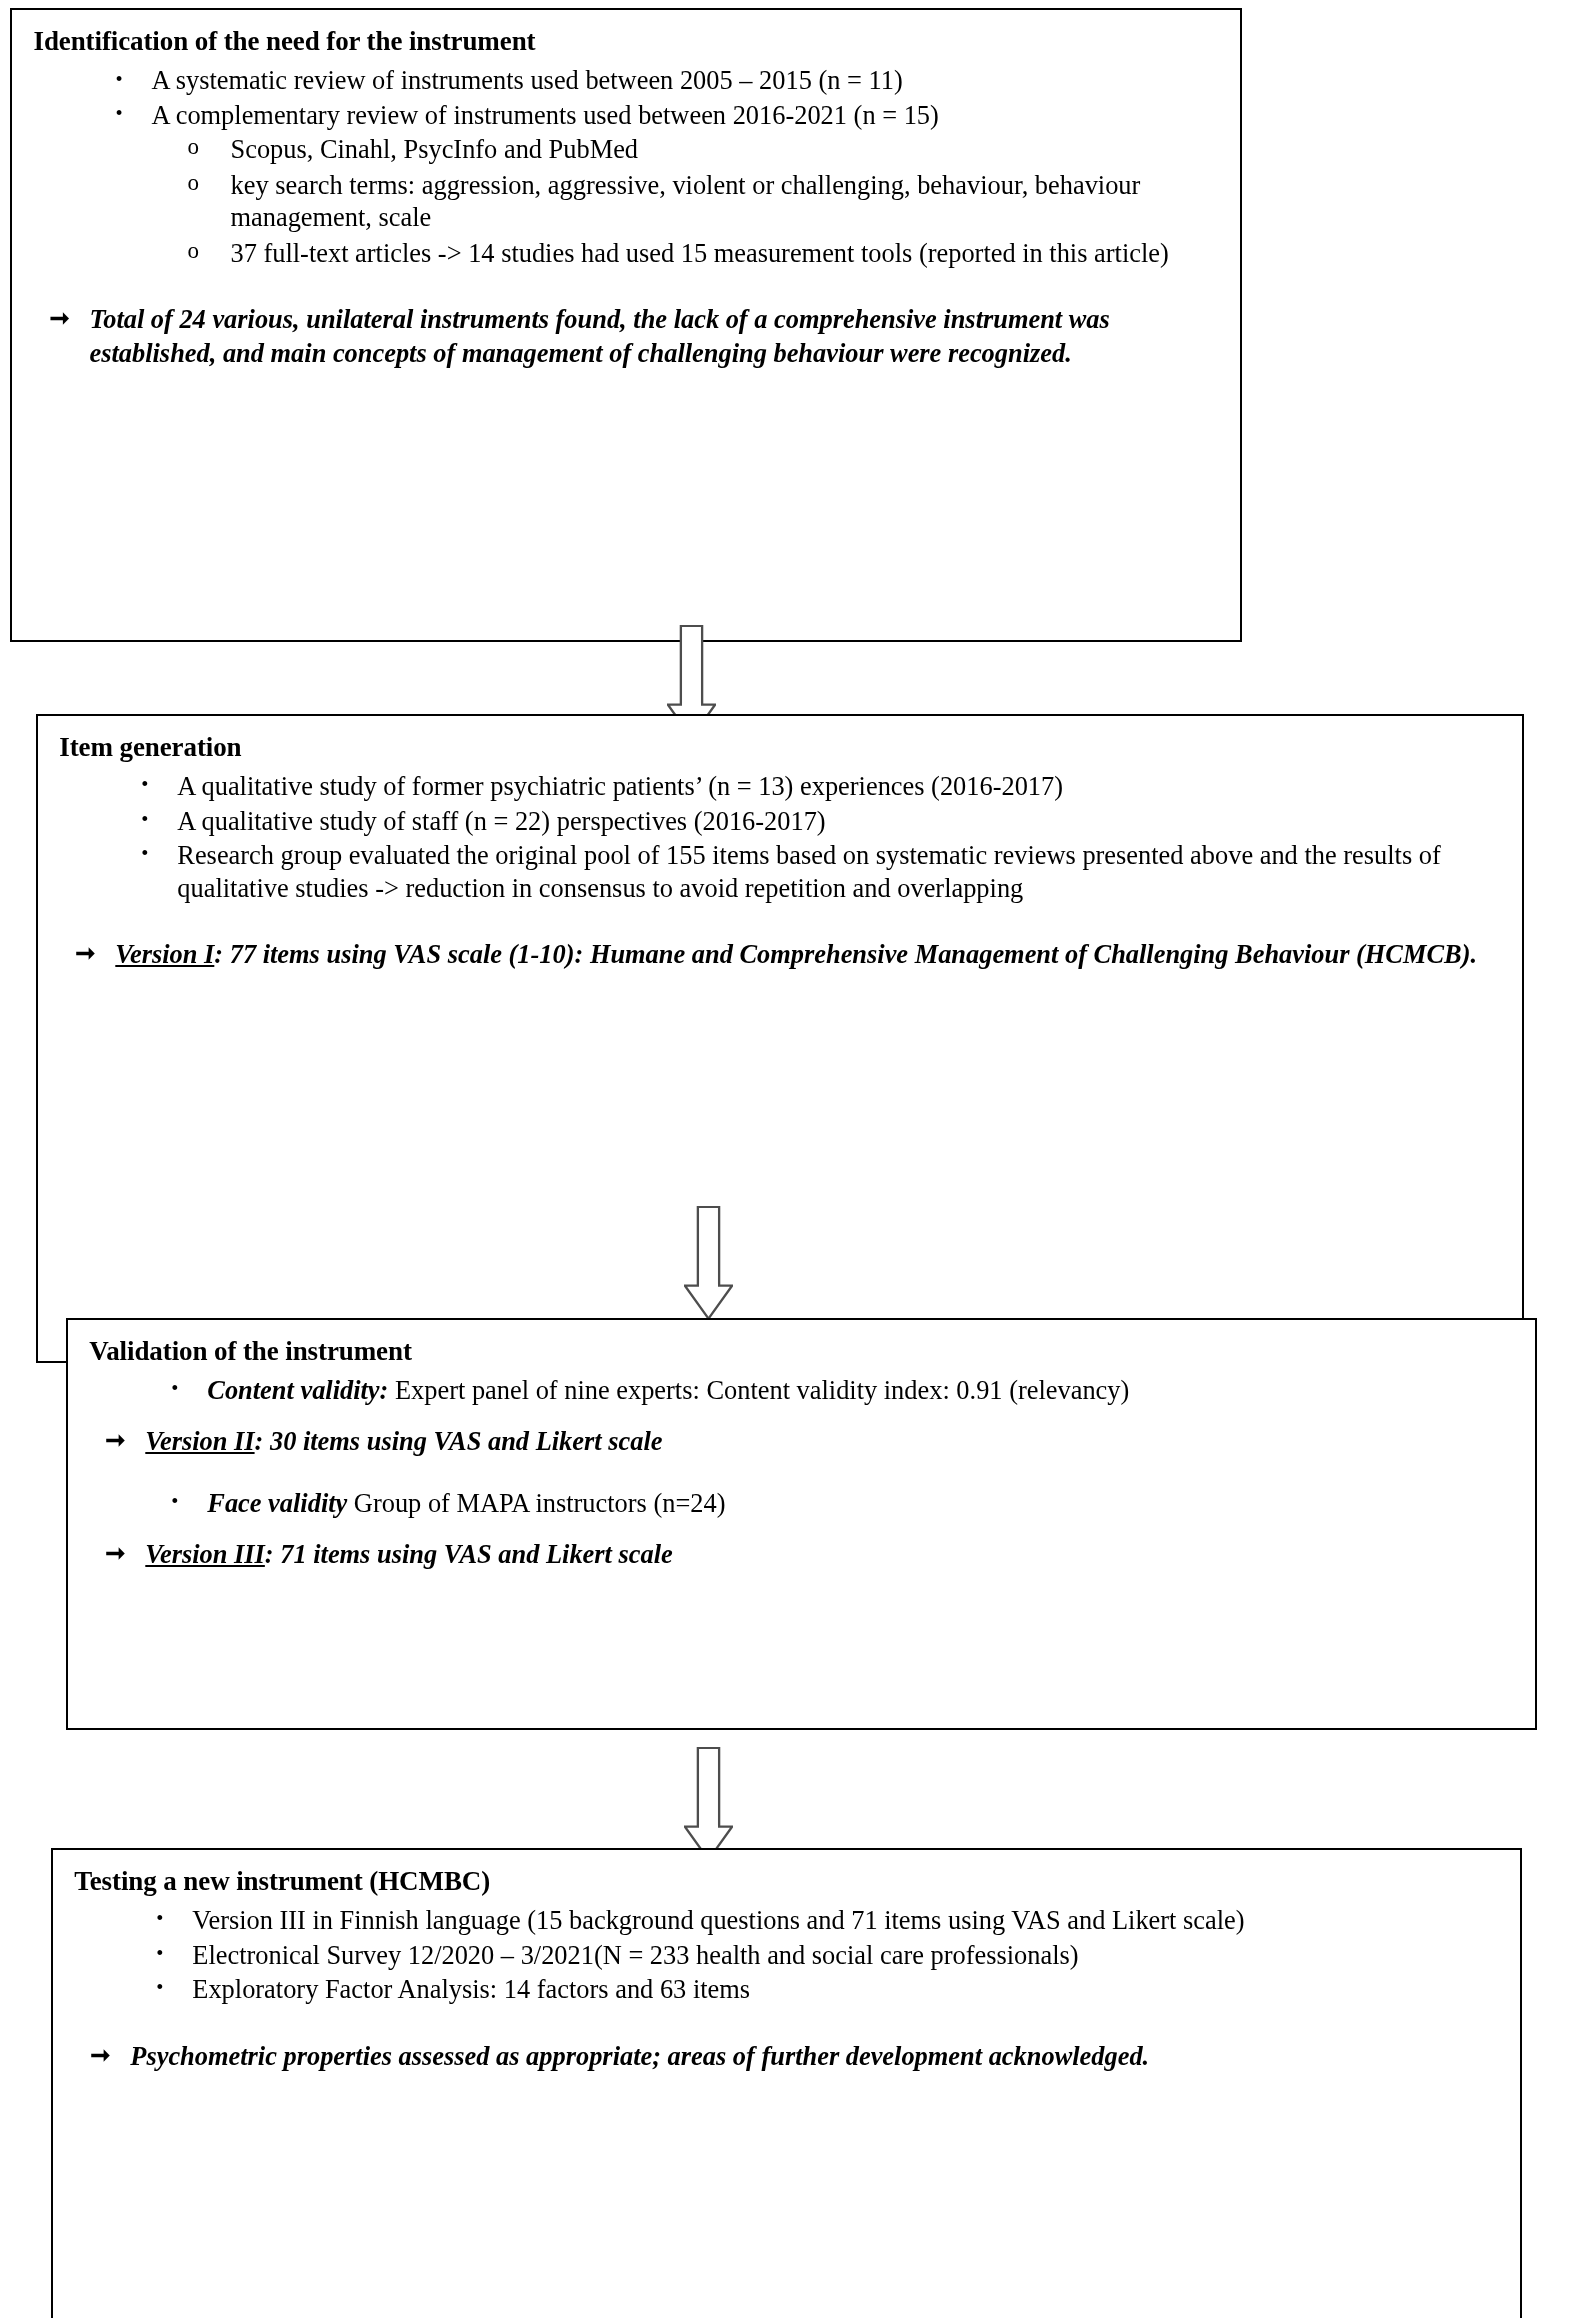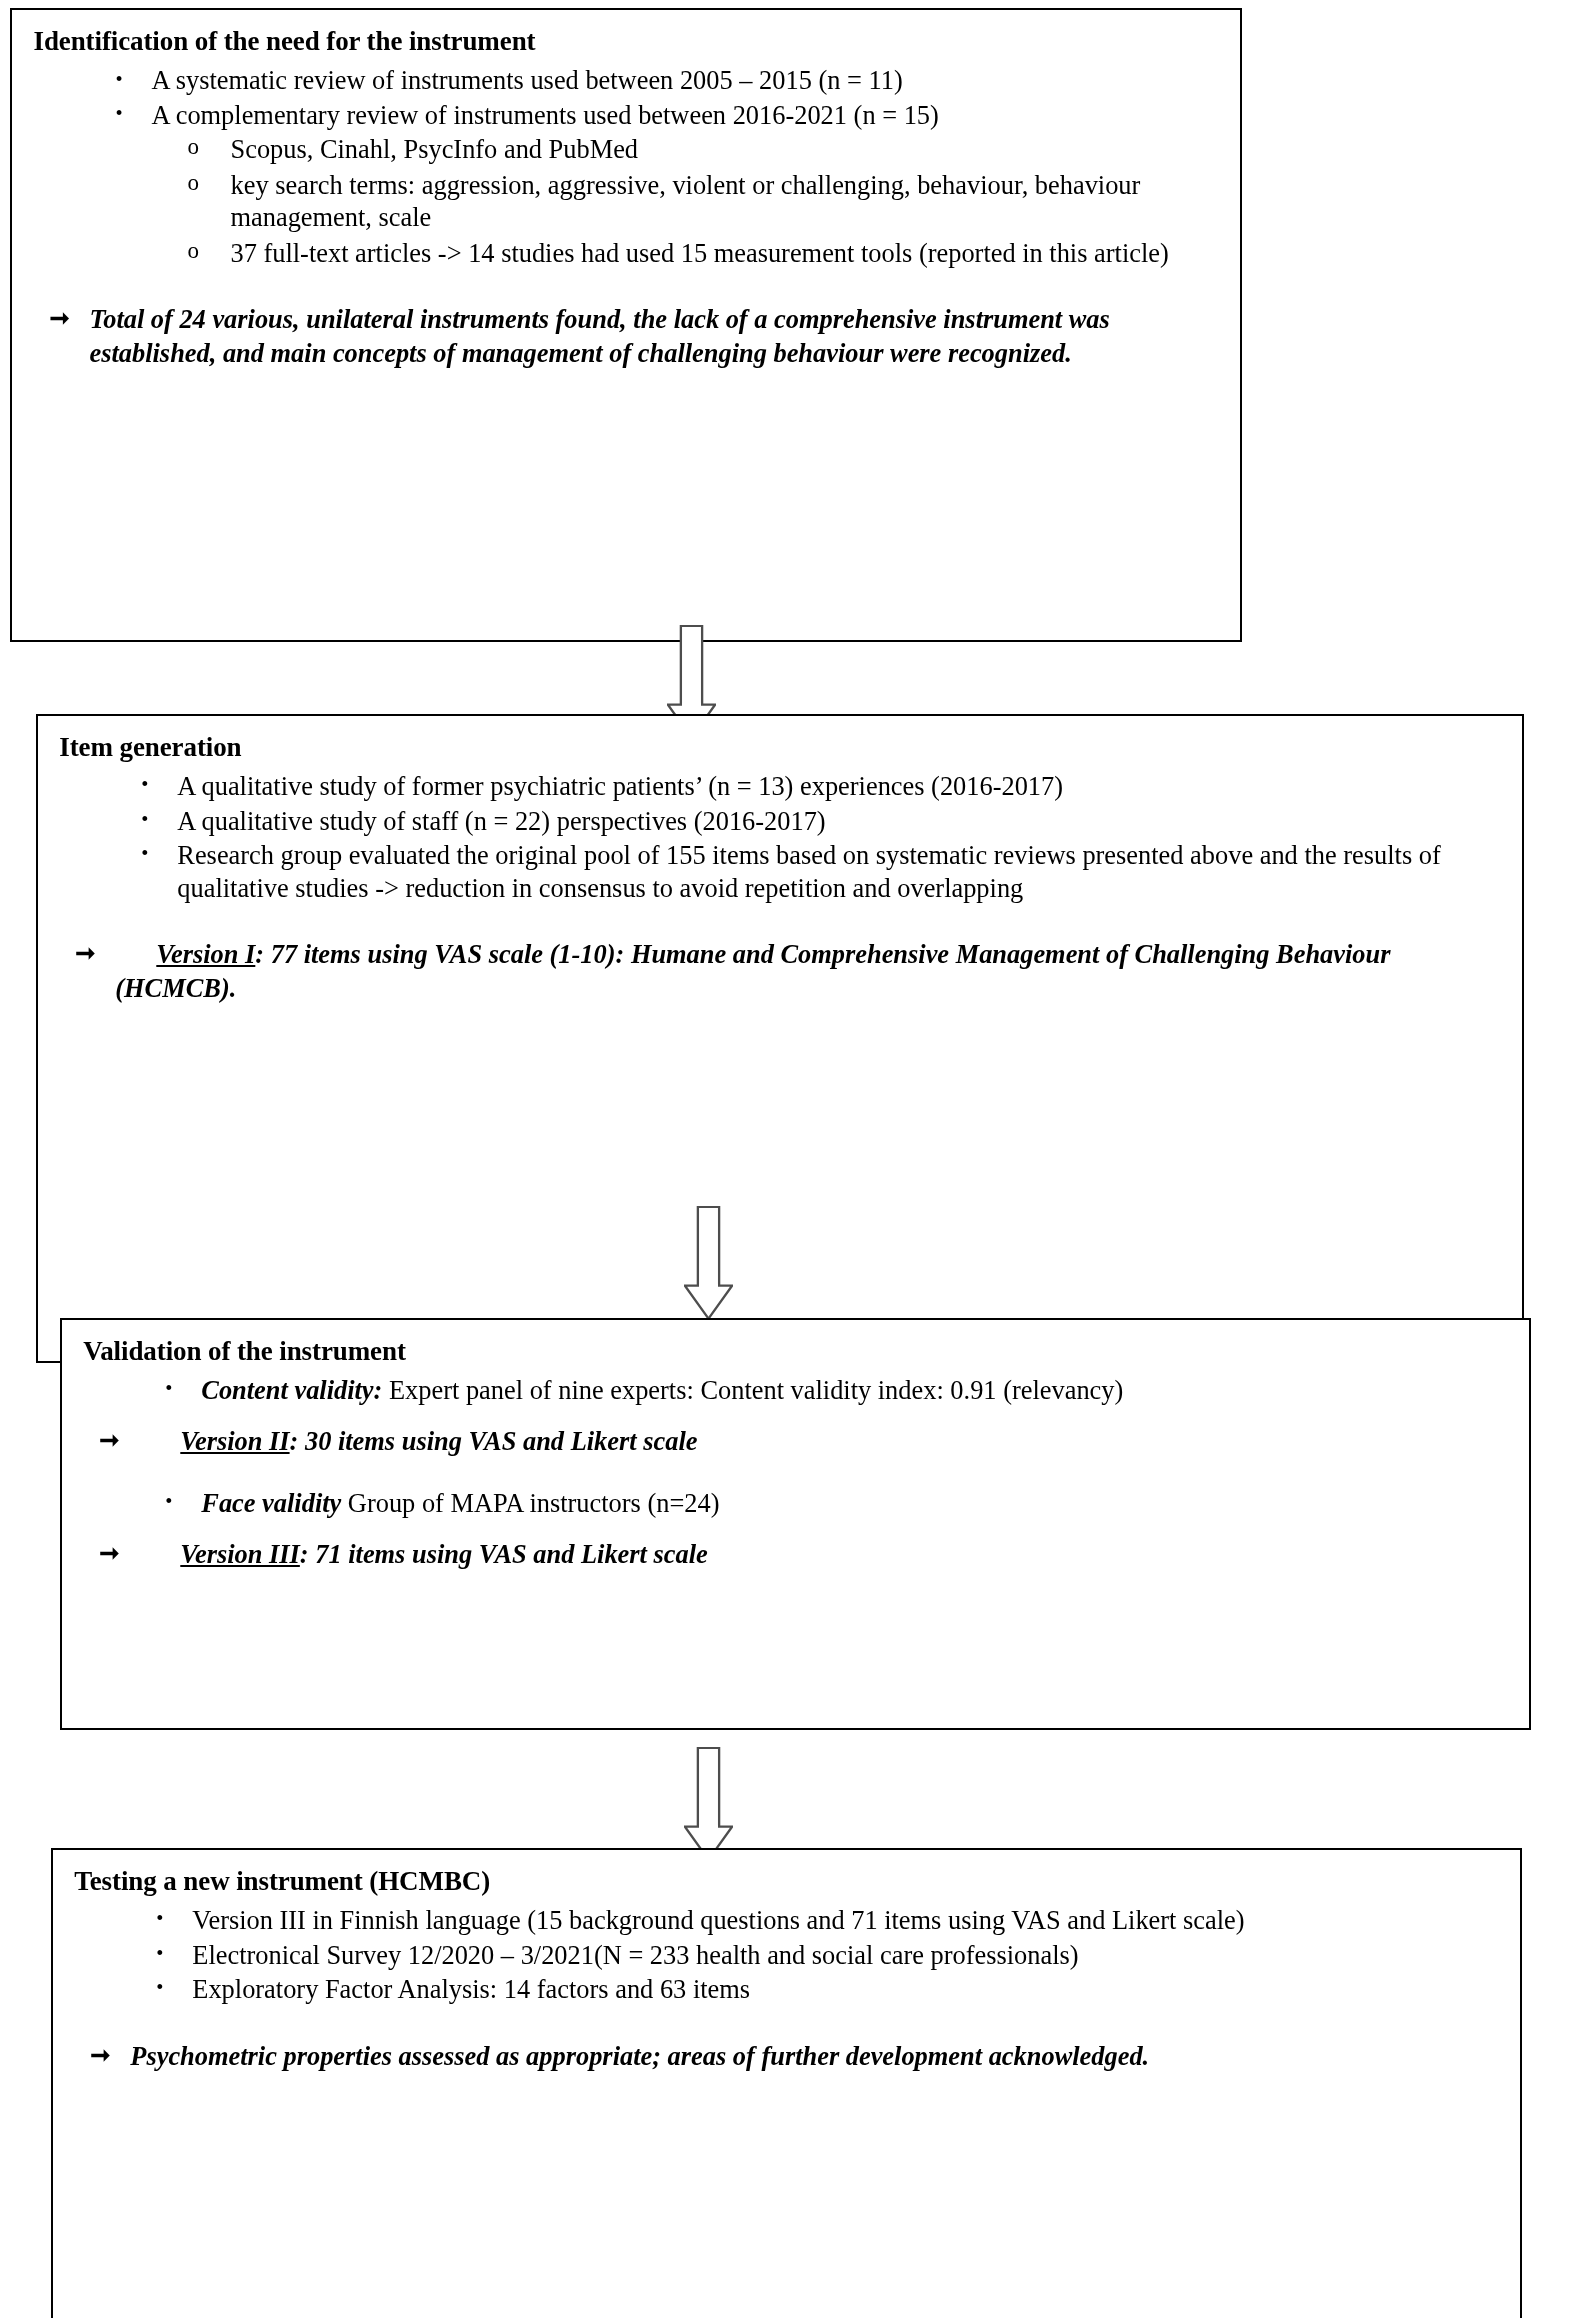--- a/index.html
+++ b/index.html
@@ -25,21 +25,21 @@
 
   
   .box {
     position: absolute;
     background: #ffffff;
     border: 2.8px solid #000000;
     box-sizing: border-box;
   }
   #box-1 { left: 10.2px;  top: 8.3px;   width: 1232px; height: 634px; }
   #box-2 { left: 36px;  top: 714px; width: 1488px; height: 649px; }
-  #box-3 { left: 60px; top: 1318px; width: 1471px; height: 412px;  }
+  #box-3 { left: 66px; top: 1318px; width: 1471px; height: 412px;  }
   #box-4 { left: 51px; top: 1848px; width: 1471px; height: 482px; }
 
   .box-inner {
     padding: 16px 18.5px 9.3px 21.3px;
   }
 
   
   .box-title {
     font-size: 27px;
     font-weight: bold;
@@ -104,21 +104,21 @@
     left: 16px;
     top: 1.9px;
     font-size: 24px;
     font-weight: bold;
     font-style: normal;
     line-height: 1.1;
   }
   .concl.tight { margin-top: 18.5px; }
   .concl.loose { margin-top: 34px; }
 
-  .u { text-decoration: underline; margin-left: 41px; }
+  .u { text-decoration: underline; }
   .bi { font-weight: bold; font-style: italic; }
 
   
   ul.lvl1.val > li { padding-left: 118px; }
 
   
   .connector {
     position: absolute;
     width: 49px;
   }

